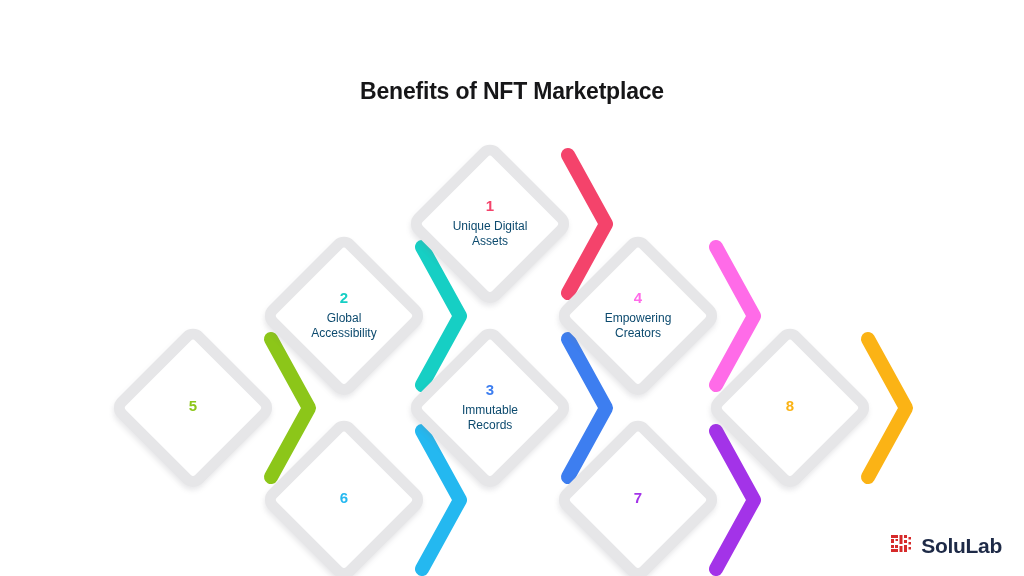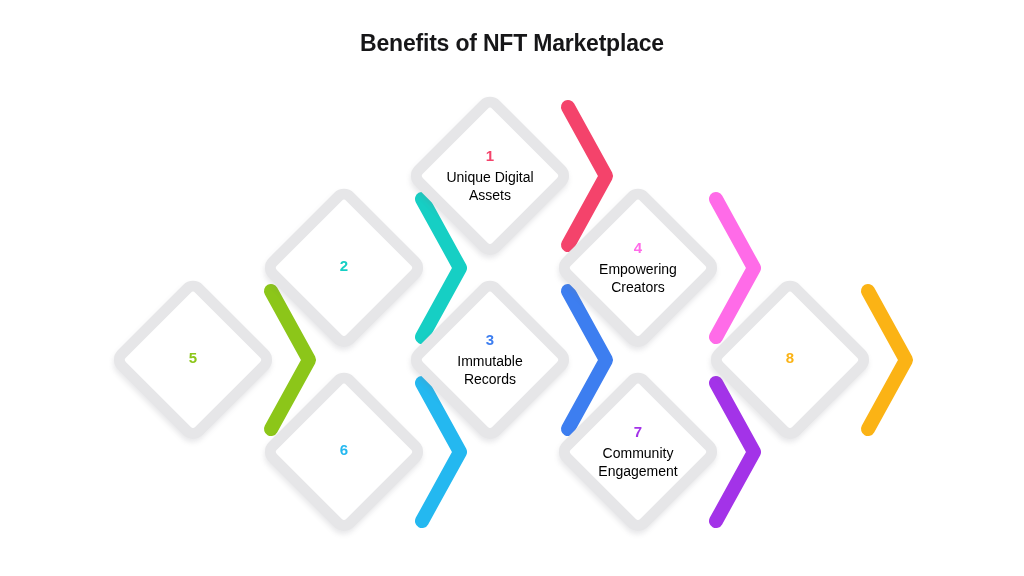--- a/index.html
+++ b/index.html
@@ -1,21 +1,21 @@
 <!DOCTYPE html>
 <html><head>
 <meta charset="utf-8">
 <style>
   html,body{margin:0;padding:0;}
   body{
     width:1024px;height:576px;background:#ffffff;
     font-family:"Liberation Sans",sans-serif;
     overflow:hidden;position:relative;
   }
-  #stage{position:absolute;inset:0;}
+  #stage{position:absolute;inset:0;margin-top:48px;}
 
   #title{
     position:absolute;left:0;right:0;top:30px;
     text-align:center;
     font-size:23px;font-weight:bold;color:#161618;
     letter-spacing:-0.2px;
   }
 
   .node{position:absolute;width:0;height:0;}
 
@@ -38,21 +38,21 @@
     transform:translate(-50%,-50%);
     z-index:3;
     text-align:center;
     pointer-events:none;
   }
   .num{
     font-size:15px;font-weight:bold;line-height:1;
     margin-bottom:6px;
   }
   .lbl{
-    font-size:14px;color:#000000;line-height:1.28;
+    font-size:12px;color:#0c4a6e;line-height:1.28;
     white-space:pre-line;
   }
 
   #logo{
     position:absolute;right:22px;bottom:19px;
     display:flex;align-items:center;gap:7px;
   }
   #logo .mark{display:block;}
   #logo .word{
     font-size:21px;font-weight:bold;color:#1E2A47;
@@ -78,20 +78,22 @@
 Assets</div>
         </div>
       </div>
       <div class="node" style="left: 344px; top: 268px;">
         <svg class="chev" width="52" height="152" viewBox="0 0 52 152" style="left: 71px; top: -76px;">
           <path d="M 7 7 L 45 76 L 7 145" fill="none" stroke="#16CFC4" stroke-width="14" stroke-linecap="round" stroke-linejoin="round"></path>
         </svg>
         <div class="dia" style="width: 120.208px; height: 120.208px; border-color: rgb(230, 230, 232); background: rgb(255, 255, 255);"></div>
         <div class="inner" style="width: 146.208px; left: 0px; top: 0px;">
           <div class="num" style="color: rgb(22, 207, 196);">2</div>
+          <div class="lbl">Global
+Accessibility</div>
         </div>
       </div>
       <div class="node" style="left: 490px; top: 360px;">
         <svg class="chev" width="52" height="152" viewBox="0 0 52 152" style="left: 71px; top: -76px;">
           <path d="M 7 7 L 45 76 L 7 145" fill="none" stroke="#3D7EF0" stroke-width="14" stroke-linecap="round" stroke-linejoin="round"></path>
         </svg>
         <div class="dia" style="width: 120.208px; height: 120.208px; border-color: rgb(230, 230, 232); background: rgb(255, 255, 255);"></div>
         <div class="inner" style="width: 146.208px; left: 0px; top: 0px;">
           <div class="num" style="color: rgb(61, 126, 240);">3</div>
           <div class="lbl">Immutable
@@ -127,29 +129,48 @@
           <div class="num" style="color: rgb(36, 184, 240);">6</div>
         </div>
       </div>
       <div class="node" style="left: 638px; top: 452px;">
         <svg class="chev" width="52" height="152" viewBox="0 0 52 152" style="left: 71px; top: -76px;">
           <path d="M 7 7 L 45 76 L 7 145" fill="none" stroke="#A333E8" stroke-width="14" stroke-linecap="round" stroke-linejoin="round"></path>
         </svg>
         <div class="dia" style="width: 120.208px; height: 120.208px; border-color: rgb(230, 230, 232); background: rgb(255, 255, 255);"></div>
         <div class="inner" style="width: 146.208px; left: 0px; top: 0px;">
           <div class="num" style="color: rgb(163, 51, 232);">7</div>
-          <div class="lbl">Community
-Engagement</div>
         </div>
       </div>
       <div class="node" style="left: 790px; top: 360px;">
         <svg class="chev" width="52" height="152" viewBox="0 0 52 152" style="left: 71px; top: -76px;">
           <path d="M 7 7 L 45 76 L 7 145" fill="none" stroke="#FBB315" stroke-width="14" stroke-linecap="round" stroke-linejoin="round"></path>
         </svg>
         <div class="dia" style="width: 120.208px; height: 120.208px; border-color: rgb(230, 230, 232); background: rgb(255, 255, 255);"></div>
         <div class="inner" style="width: 146.208px; left: 0px; top: 0px;">
           <div class="num" style="color: rgb(251, 179, 21);">8</div>
         </div>
       </div>
     </div>
 
+  <div id="logo">
+    <svg class="mark" width="24" height="24" viewBox="0 0 24 24">
+      <g fill="#D62A2A">
+        <rect x="1" y="2" width="7" height="3"></rect>
+        <rect x="1" y="6" width="3" height="4"></rect>
+        <rect x="5.5" y="6" width="2.5" height="2"></rect>
+        <rect x="1" y="12" width="3" height="3"></rect>
+        <rect x="5" y="12" width="3" height="3"></rect>
+        <rect x="1" y="16" width="7" height="3"></rect>
+        <rect x="9.5" y="2" width="3" height="9"></rect>
+        <rect x="9.5" y="13" width="3" height="6"></rect>
+        <rect x="14" y="2" width="3" height="3"></rect>
+        <rect x="14" y="7" width="3" height="3"></rect>
+        <rect x="14" y="12" width="3" height="7"></rect>
+        <rect x="18.5" y="4" width="2.5" height="2.5"></rect>
+        <rect x="18.5" y="9" width="2.5" height="2.5"></rect>
+        <rect x="18.5" y="14" width="2.5" height="2.5"></rect>
+      </g>
+    </svg>
+    <span class="word">SoluLab</span>
+  </div>
 
 </div>
 
 </body></html>

